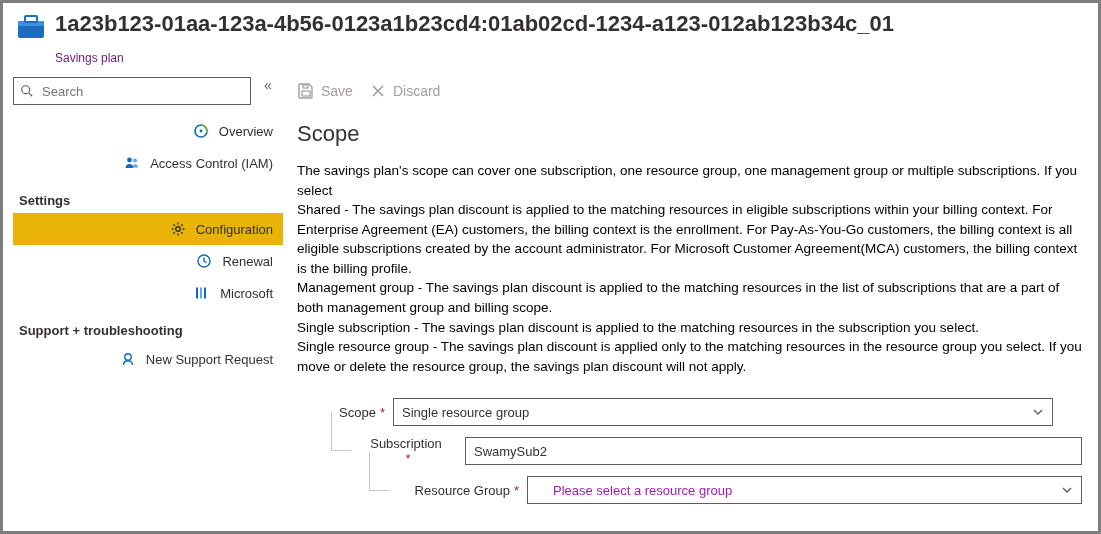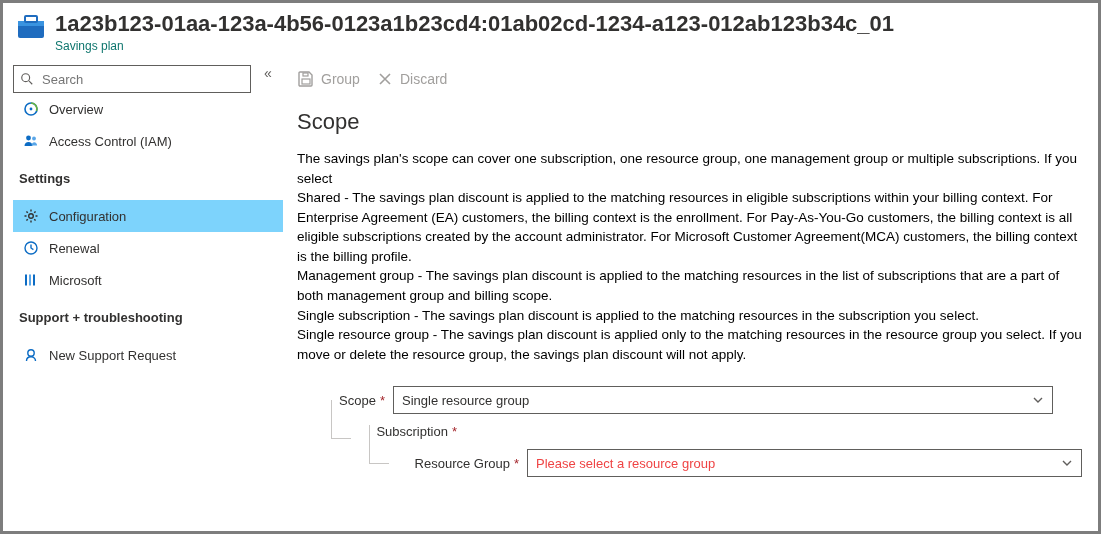--- a/index.html
+++ b/index.html
@@ -2,48 +2,48 @@
 <html><head>
 <meta charset="utf-8">
 <style>
   * { box-sizing: border-box; }
   html,body { margin:0; padding:0; font-family:"Segoe UI","Segoe WP",Tahoma,Arial,sans-serif; font-size:13px; color:#323130; background:#fff; }
   .frame { width:1101px; height:534px; border:3px solid #7d7d7d; position:relative; overflow:hidden; }
   .header { padding:8px 20px 2px 12px; display:flex; align-items:flex-start; }
   .header-icon { width:32px; height:32px; margin-right:8px; flex-shrink:0; }
   .header-text { overflow:hidden; }
   .title { font-size:22px; font-weight:600; line-height:26px; white-space:nowrap; overflow:hidden; text-overflow:clip; }
-  .subtitle { font-size:12px; color:#0f766e; margin-top:2px; }
+  .subtitle { font-size:12px; color:#701a75; margin-top:14px; }
   .body { display:flex; height:calc(100% - 58px); }
   .sidebar { width:280px; flex-shrink:0; padding:10px 0 0 10px; }
-  .search-row { display:flex; align-items:flex-start; padding-right:6px; }
+  .search-row { display:flex; align-items:flex-start; margin-bottom:10px; padding-right:6px; }
   .search-box { flex:1; display:flex; align-items:center; border:1px solid #605e5c; height:28px; padding:0 6px; }
   .search-box input { border:0; outline:0; font-size:13px; width:100%; color:#605e5c; background:transparent; }
   .search-ico { width:14px; height:14px; margin-right:6px; flex-shrink:0; }
   .collapse { width:18px; text-align:center; color:#605e5c; margin-left:8px; font-size:14px; cursor:pointer; user-select:none; }
-  .nav-item { display:flex; align-items:center; height:32px; padding:0 10px; cursor:pointer; font-size:13px; }
-  .nav-item.selected { background:#7dd3fc; }
+  .nav-item { display:flex; align-items:center; height:32px; padding:0 10px; cursor:pointer; font-size:13px;justify-content:flex-end; }
+  .nav-item.selected { background:#eab308; }
   .nav-ico { width:16px; height:16px; margin-right:10px; display:inline-flex; align-items:center; justify-content:center; flex-shrink:0; }
-  .section-h { font-weight:600; font-size:13px; padding:14px 10px 14px 6px; }
+  .section-h { font-weight:600; font-size:13px; padding:14px 10px 5px 6px; }
   .main { flex:1; padding:0 16px 14px 14px; overflow:auto; }
   .toolbar { display:flex; align-items:center; height:48px; gap:16px; }
   .tbtn { display:flex; align-items:center; color:#a19f9d; font-size:14px; cursor:default; }
   .tbtn .tico { width:18px; height:18px; margin-right:6px; }
   h2.scope-h { font-size:22px; font-weight:400; margin:6px 0 14px 0; }
   .desc { font-size:13.5px; line-height:1.45; color:#000000; max-width:810px; }
   .desc .b { font-weight:400;text-align:center; }
   .form { margin-top:22px; }
   .row { display:flex; align-items:center; margin-bottom:10px; position:relative; }
   .conn { position:absolute; border-left:1px solid #c8c6c4; border-bottom:1px solid #c8c6c4; }
   .lbl { font-size:13px; display:flex; align-items:center; justify-content:flex-end; padding-right:8px; }
   .req { color:#a4262c; margin-left:4px; }
   .field { flex:1; max-width:660px; }
   .select, .input { width:100%; height:28px; border:1px solid #605e5c; padding:0 8px; font-size:13px; background:#fff; display:flex; align-items:center; justify-content:space-between; }
   .select .chev { width:12px; height:12px; color:#605e5c; }
-  .placeholder { color:#ef4444; }
+  .placeholder { color:#a21caf;margin-left:17px; }
   .value { color:#323130; }
 </style>
 </head>
 <body>
 <div class="frame">
 
 <div class="header">
   <svg class="header-icon" viewBox="0 0 32 32">
     <rect x="3" y="10" width="26" height="17" rx="2" fill="#1f6cbf"></rect>
     <rect x="3" y="10" width="26" height="5" fill="#3a93e0"></rect>
@@ -136,21 +136,21 @@
   </div>
 
   <div class="main">
     <div class="toolbar">
       <div class="tbtn">
         <svg class="tico" viewBox="0 0 18 18">
               <path d="M3 2h9l3 3v10a1 1 0 0 1-1 1H3a1 1 0 0 1-1-1V3a1 1 0 0 1 1-1z" fill="none" stroke="#a19f9d" stroke-width="1.4"></path>
               <rect x="5" y="9" width="8" height="5" fill="none" stroke="#a19f9d" stroke-width="1.2"></rect>
               <rect x="6" y="3" width="5" height="3" fill="none" stroke="#a19f9d" stroke-width="1.2"></rect>
             </svg>
-        <span>Group</span>
+        <span>Save</span>
       </div>
       <div class="tbtn">
         <svg class="tico" viewBox="0 0 18 18">
               <path d="M4 4l10 10M14 4L4 14" stroke="#a19f9d" stroke-width="1.6"></path>
             </svg>
         <span>Discard</span>
       </div>
     </div>
 
     <h2 class="scope-h">Scope</h2>
@@ -173,24 +173,29 @@
           <div class="select">
             <span class="value">Single resource group</span>
             <svg class="chev" viewBox="0 0 12 12">
                   <path d="M2 4l4 4 4-4" fill="none" stroke="#605e5c" stroke-width="1.4"></path>
                 </svg>
           </div>
         </div>
       </div>
       <div class="row" style="padding-left:58px; position:relative;">
         <div class="conn" style="left:34px; top:-24px; width:20px; height:39px;"></div>
-        <div class="lbl" style="width:110px;">
+        <div class="lbl" style="width:110px;flex-direction:column;">
               <span>Subscription</span>
               <span class="req">*</span>
             </div>
+        <div class="field">
+          <div class="input">
+            <span class="value">SwamySub2</span>
+          </div>
+        </div>
       </div>
       <div class="row" style="padding-left:98px; position:relative;">
         <div class="conn" style="left:72px; top:-24px; width:20px; height:39px;"></div>
         <div class="lbl" style="width:132px;">
               <span>Resource Group</span>
               <span class="req">*</span>
             </div>
         <div class="field">
           <div class="select">
             <span class="placeholder">Please select a resource group</span>

